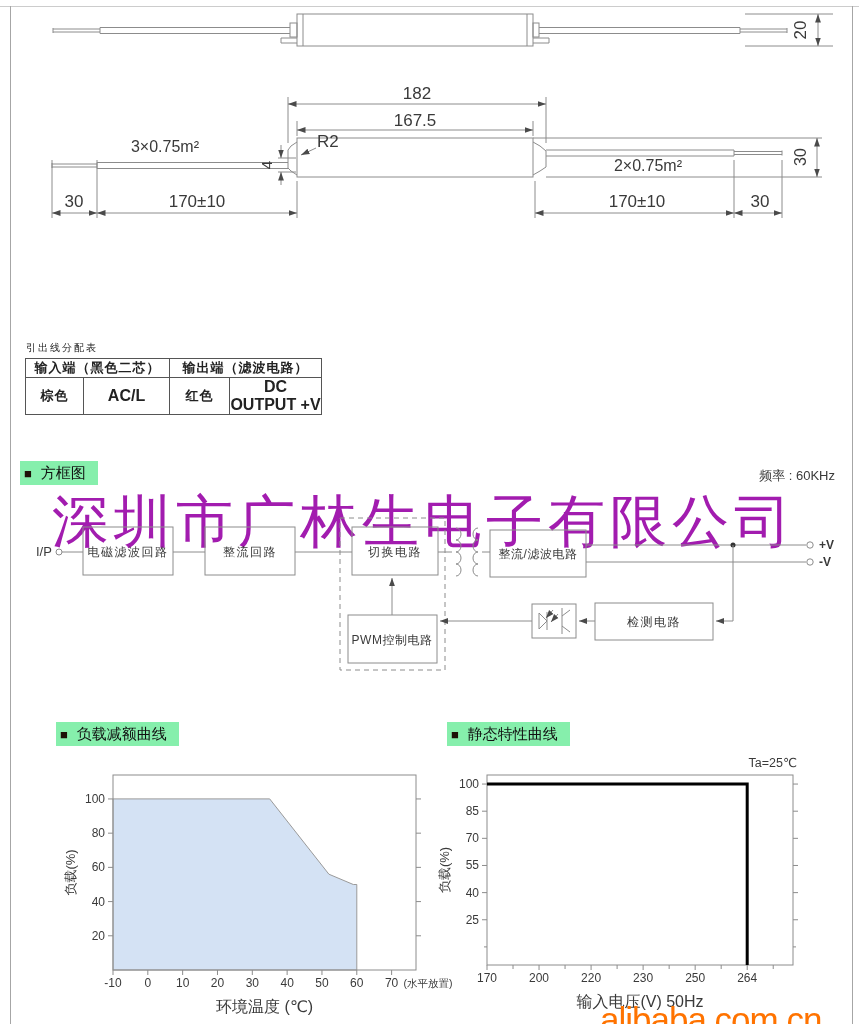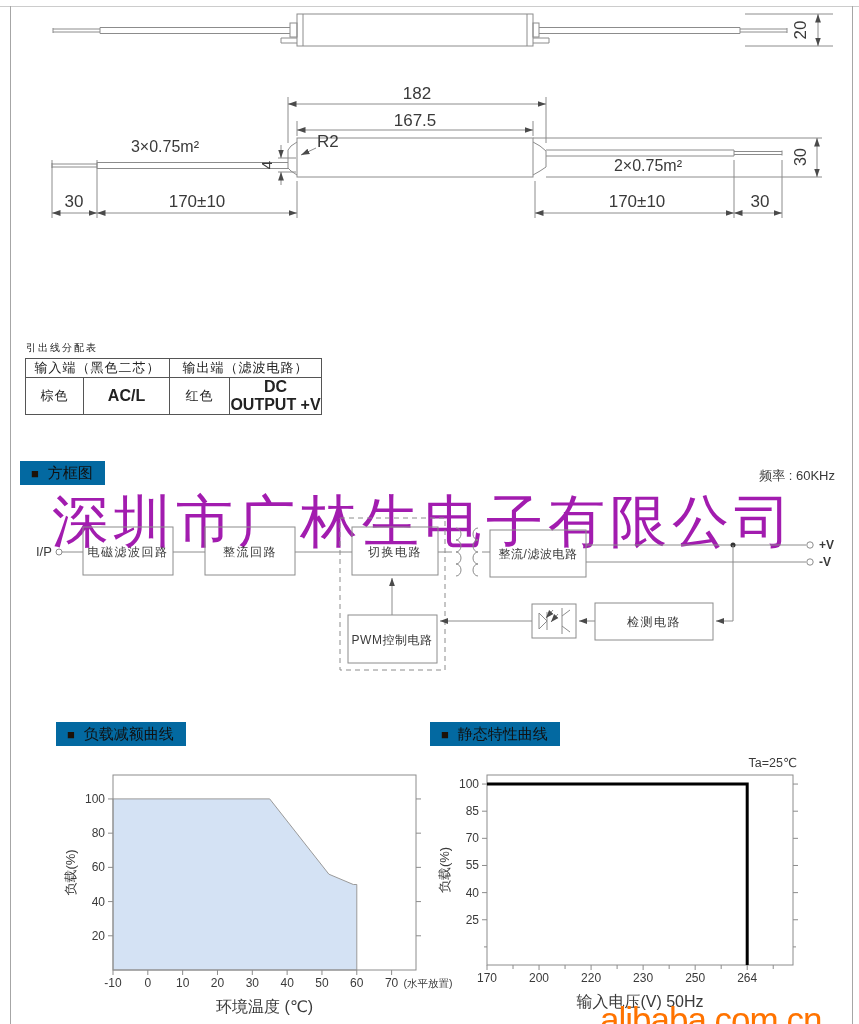--- a/index.html
+++ b/index.html
@@ -9,30 +9,30 @@
   }
   .abs{position:absolute;}
   svg{position:absolute;left:0;top:0;}
   svg text{font-family:"Liberation Sans","DejaVu Sans",sans-serif;fill:#3a3a3a;}
   
   .edge-top{left:0;top:6px;width:859px;height:0;border-top:1px solid #cccccc;}
   .edge-left{left:10px;top:6px;height:1018px;width:0;border-left:1px solid #a6a6a6;}
   .edge-right{left:852px;top:6px;height:1018px;width:0;border-left:1px solid #a6a6a6;}
   
   .sec-header{
-    position:absolute;background:#0369a1;color:#111;
-    font-size:15px;line-height:21px;padding:1px 12px 1px 11px;white-space:nowrap;
+    position:absolute;background:#86efac;color:#111;
+    font-size:15px;line-height:21px;padding:1px 12px 1px 4px;white-space:nowrap;
   }
   .sec-header .mk{margin-right:9px;font-size:13px;color:#1d1208;}
   
   .wt-title{font-size:10px;color:#222;margin:0 0 3px 1px;letter-spacing:2px;}
   table.wt{border-collapse:collapse;table-layout:fixed;}
   table.wt th,table.wt td{
     border:1px solid #555;text-align:center;padding:0;height:18px;
-    font-size:13px;color:#222;font-weight:normal;letter-spacing:1px;
+    font-size:13px;color:#222;font-weight:bold;letter-spacing:1px;
   }
   table.wt td.en{font-size:16px;font-weight:bold;letter-spacing:0;}
   
   .wm-company{
     position:absolute;left:52px;top:484px;z-index:0;white-space:nowrap;
     font-size:57px;letter-spacing:5px;color:#a21caf;
     font-family:"Liberation Serif","DejaVu Serif",serif;
   }
   .wm-site{
     position:absolute;left:600px;top:1000px;z-index:30;white-space:nowrap;
@@ -278,21 +278,21 @@
       <text x="69" y="122.15789473684211" text-anchor="end" font-size="12" fill="#3c3c3c">80</text>
       <line x1="72" y1="83.94736842105263" x2="77" y2="83.94736842105263" stroke="#8c8c8c"></line>
       <line x1="380" y1="83.94736842105263" x2="385" y2="83.94736842105263" stroke="#8c8c8c"></line>
       <text x="69" y="87.94736842105263" text-anchor="end" font-size="12" fill="#3c3c3c">100</text>
       <text x="228.5" y="297" text-anchor="middle" font-size="16" fill="#222">环境温度 (℃)</text>
       <text x="39" y="157.5" text-anchor="middle" font-size="13" fill="#222" transform="rotate(-90 39 157.5)">负载(%)</text>
     </svg>
 </div>
 
 <div class="chart-box" style="left:425px;top:715px;width:434px;height:309px;">
-  <div class="sec-header" style="left:5px;top:7px;">
+  <div class="sec-header" style="left:22px;top:7px;">
     <span class="mk">■</span><span>静态特性曲线</span>
   </div>
   <svg id="c2" width="434" height="309" viewBox="0 0 434 309">
       <rect x="62" y="60" width="306" height="190" fill="none" stroke="#8c8c8c"></rect>
       <polyline points="62.0,69.0 322.2,69.0 322.2,250.0" fill="none" stroke="#000000" stroke-width="3"></polyline>
       <line x1="62" y1="250" x2="62" y2="255" stroke="#8c8c8c"></line>
       <text x="62" y="267" text-anchor="middle" font-size="12" fill="#3c3c3c">170</text>
       <line x1="114.0408163265306" y1="250" x2="114.0408163265306" y2="255" stroke="#8c8c8c"></line>
       <text x="114.0408163265306" y="267" text-anchor="middle" font-size="12" fill="#3c3c3c">200</text>
       <line x1="166.0816326530612" y1="250" x2="166.0816326530612" y2="255" stroke="#8c8c8c"></line>

